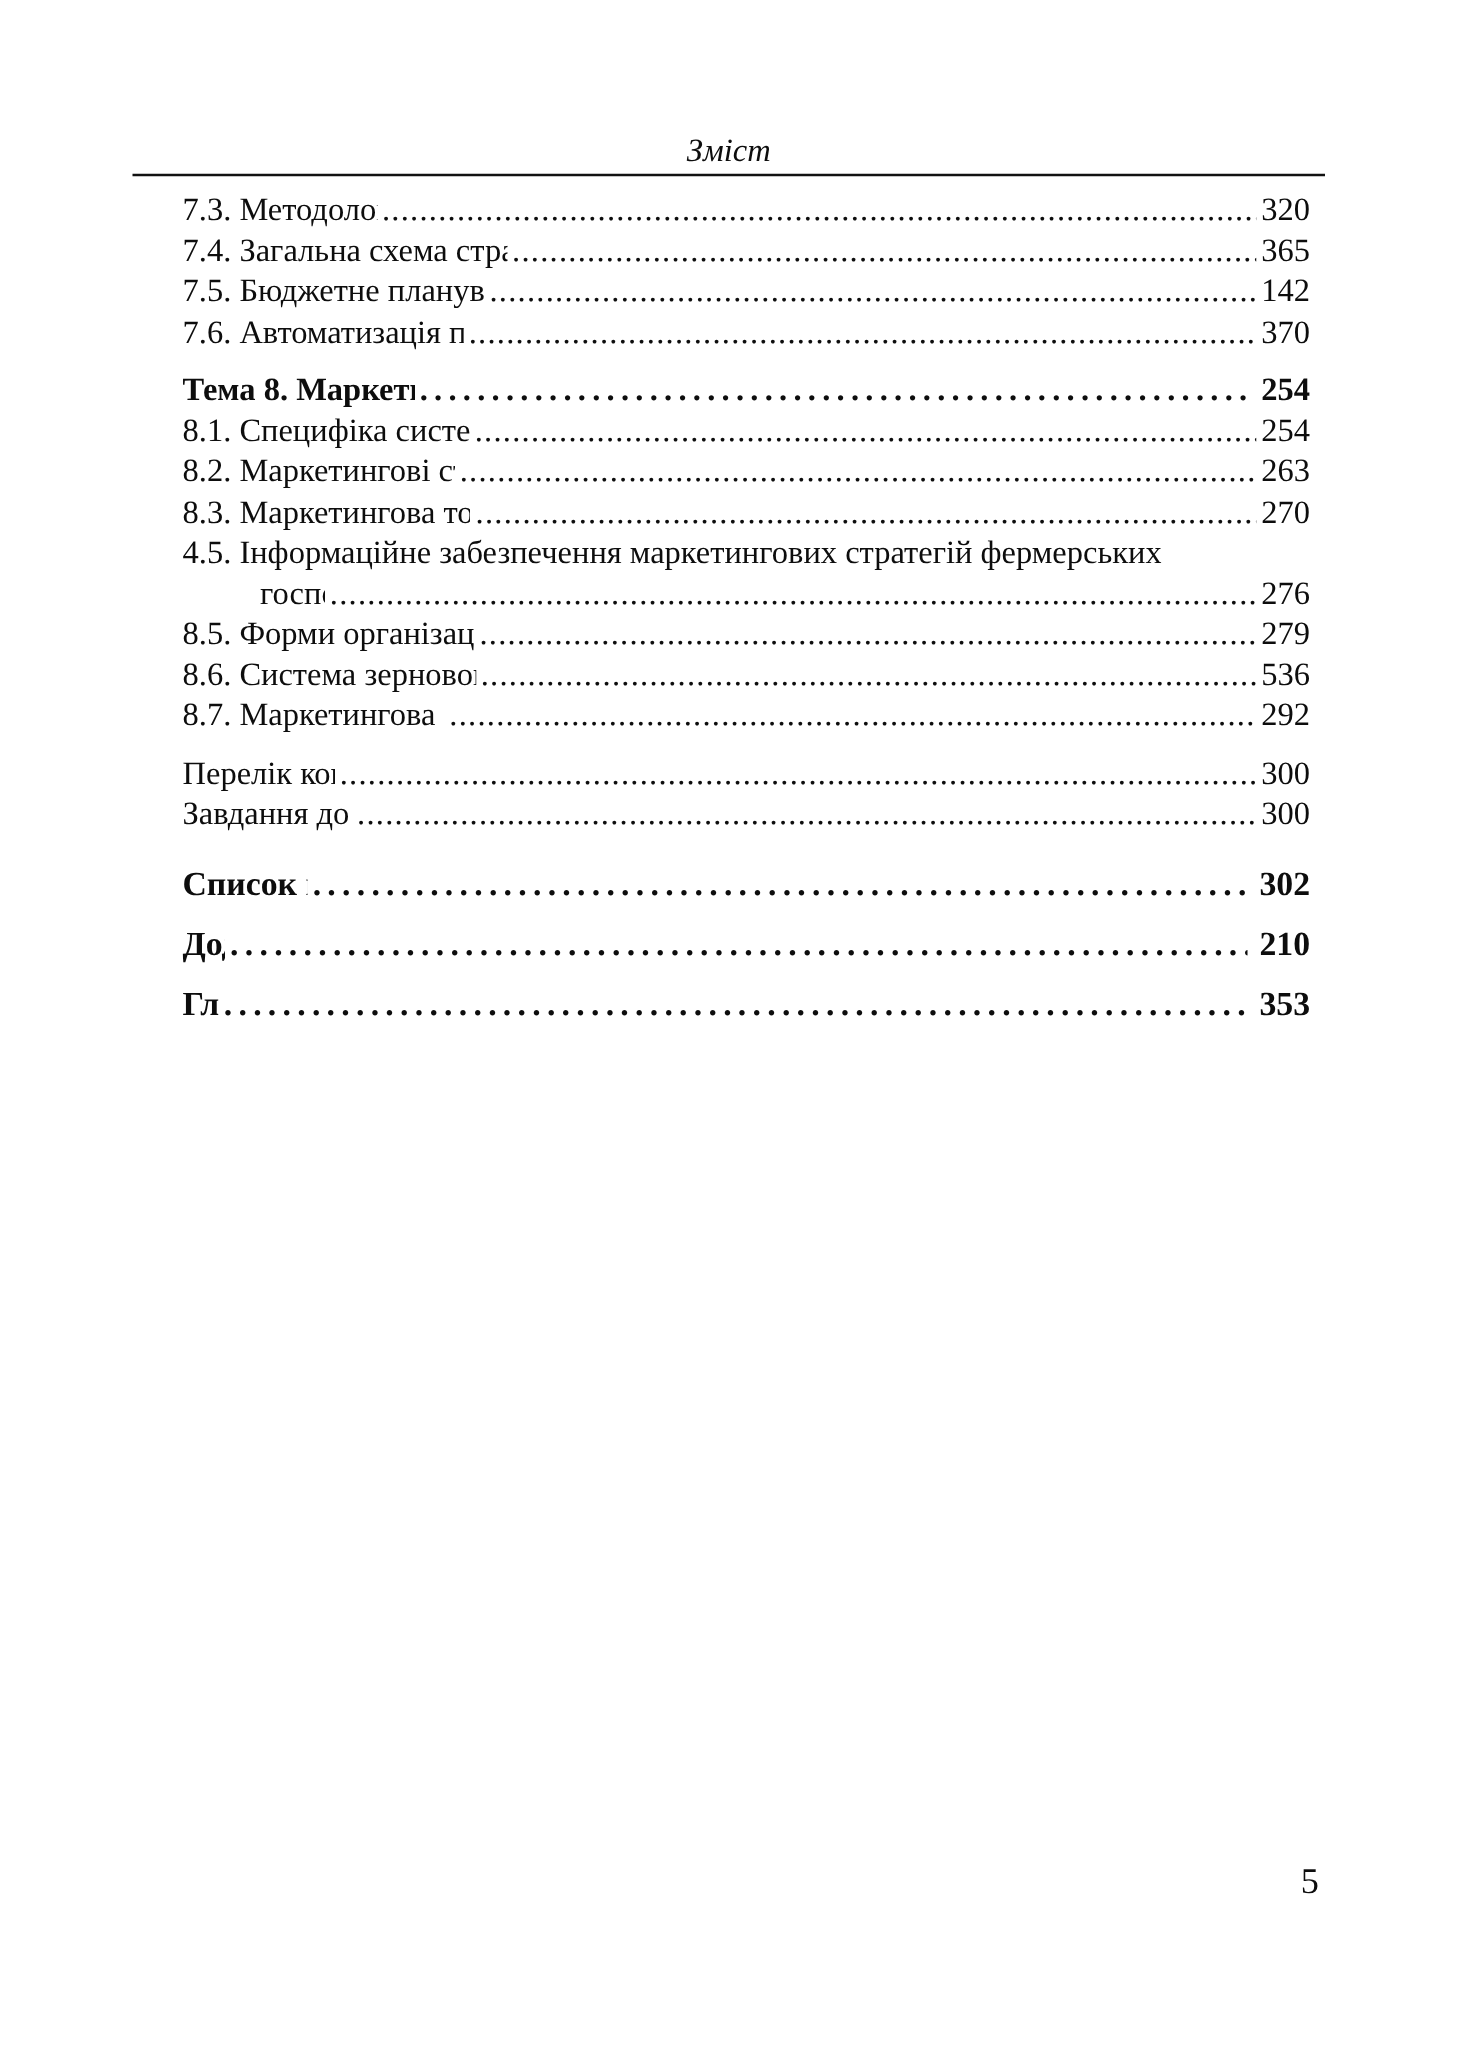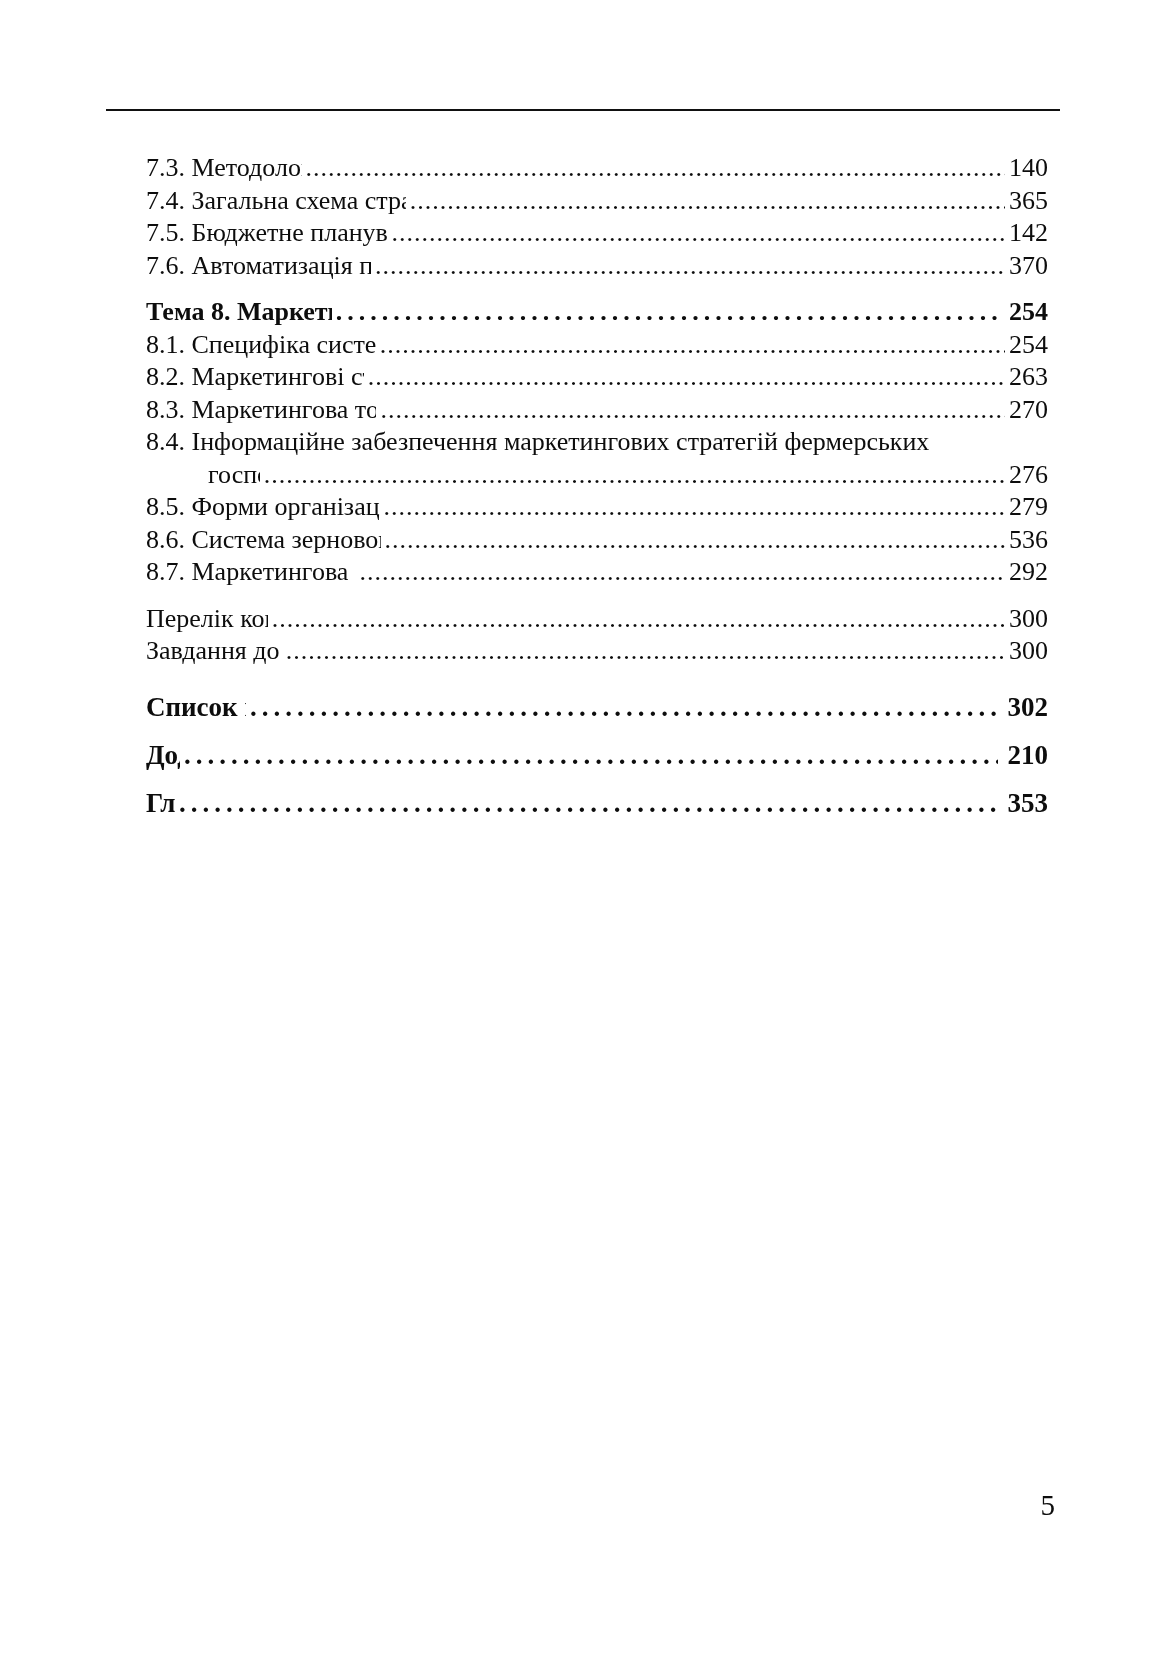--- a/index.html
+++ b/index.html
@@ -89,28 +89,29 @@
     font-size: 29px;
     line-height: 34px;
   }
 </style>
 </head>
 <body>
 
 <div class="page">
 
   <header class="doc-header">
+    <div class="header-title">Зміст</div>
     <div class="header-rule"></div>
   </header>
 
   <main class="toc" id="toc">
       <div class="row">
     <span class="label">7.3. Методологічні основи планування</span>
     <span class="leader"></span>
-    <span class="pnum">140</span>
+    <span class="pnum">320</span>
   </div>
       <div class="row">
     <span class="label">7.4. Загальна схема стратегічного планування у фермерському господарстві</span>
     <span class="leader"></span>
     <span class="pnum">365</span>
   </div>
       <div class="row">
     <span class="label">7.5. Бюджетне планування у менеджменті фермерських господарств</span>
     <span class="leader"></span>
     <span class="pnum">142</span>
@@ -134,21 +135,21 @@
     <span class="label">8.2. Маркетингові стратегії для фермерського господарства</span>
     <span class="leader"></span>
     <span class="pnum">263</span>
   </div>
       <div class="row">
     <span class="label">8.3. Маркетингова товарна політика фермерського господарства</span>
     <span class="leader"></span>
     <span class="pnum">270</span>
   </div>
       <div class="row noleader">
-    <span class="label">8.4. Інформаційне забезпечення маркетингових стратегій фермерських</span>
+    <span class="label">4.5. Інформаційне забезпечення маркетингових стратегій фермерських</span>
 
   </div>
       <div class="row indent">
     <span class="label">господарств</span>
     <span class="leader"></span>
     <span class="pnum">276</span>
   </div>
       <div class="row">
     <span class="label">8.5. Форми організації агромаркетингу фермерських господарств</span>
     <span class="leader"></span>

